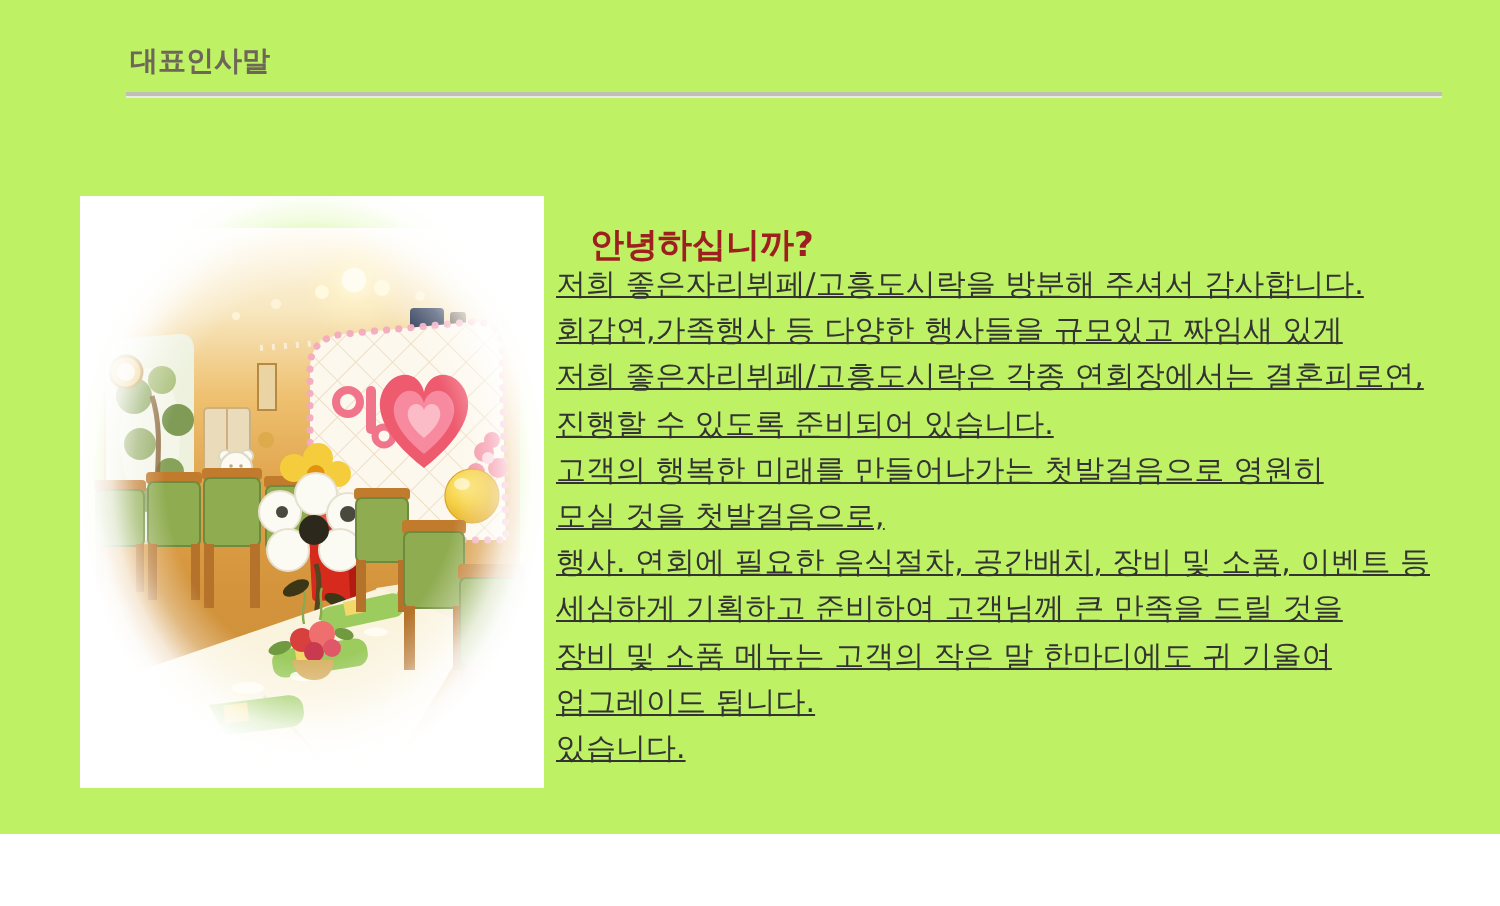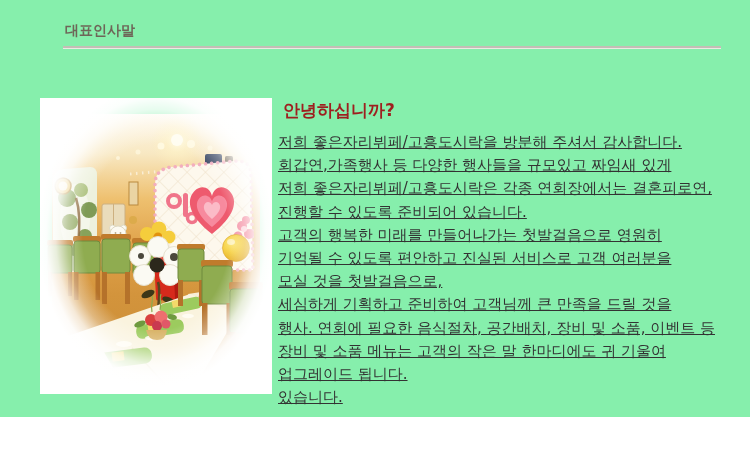--- a/index.html
+++ b/index.html
@@ -1,32 +1,32 @@
 <!DOCTYPE html>
 <html style="--accent-red: #9e1f1f; --title-gray: #6e6658; --divider: #c3beb5; --body-text: #333333;"><head>
 <meta charset="utf-8">
 <style>
   html,body { margin:0; padding:0; background:#ffffff; }
   .page {
-    position:relative; width:750px; height:417px; background:#86efac;
+    position:relative; width:750px; height:417px; background:#bef264;
     font-family:"DejaVu Sans","Liberation Sans",sans-serif; overflow:hidden;
   }
   .page-title {
     position:absolute; left:65px; top:22px; margin:0;
     font-size:14px; font-weight:bold; color:var(--title-gray,#6e6658);
   }
   .divider {
     position:absolute; left:63px; top:46px; width:658px; height:2px;
     background:var(--divider,#c3beb5); border-bottom:1px solid #eceae4;
   }
   .photo {
     position:absolute; left:40px; top:98px; width:232px; height:296px;
   }
   .greeting-heading {
-    position:absolute; left:279px; top:95px; margin:4px;
+    position:absolute; left:279px; top:95px; margin:16px;
     font-size:17px; font-weight:bold; color:var(--accent-red,#9e1f1f);
   }
   .body-text {
     position:absolute; left:278px; top:131px;
     font-size:15px; line-height:23.2px; color:var(--body-text,#333333);text-decoration:underline;
   }
   .body-text .line { white-space:nowrap; }
 </style>
 </head>
 <body>
@@ -226,22 +226,21 @@
   </div>
 
   <h2 class="greeting-heading">안녕하십니까?</h2>
 
   <div class="body-text">
     <div class="line">저희 좋은자리뷔페/고흥도시락을 방분해 주셔서 감사합니다.</div>
     <div class="line">회갑연,가족행사 등 다양한 행사들을 규모있고 짜임새 있게</div>
     <div class="line">저희 좋은자리뷔페/고흥도시락은 각종 연회장에서는 결혼피로연,</div>
     <div class="line">진행할 수 있도록 준비되어 있습니다.</div>
     <div class="line">고객의 행복한 미래를 만들어나가는 첫발걸음으로 영원히</div>
-    <div class="line">기억될 수 있도록 편안하고 진실된 서비스로 고객 여러분을</div>
     <div class="line">모실 것을 첫발걸음으로,</div>
+    <div class="line">행사. 연회에 필요한 음식절차, 공간배치, 장비 및 소품, 이벤트 등</div>
     <div class="line">세심하게 기획하고 준비하여 고객님께 큰 만족을 드릴 것을</div>
-    <div class="line">행사. 연회에 필요한 음식절차, 공간배치, 장비 및 소품, 이벤트 등</div>
     <div class="line">장비 및 소품 메뉴는 고객의 작은 말 한마디에도 귀 기울여</div>
     <div class="line">업그레이드 됩니다.</div>
     <div class="line">있습니다.</div>
   </div>
 
 </div>
 
 </body></html>

